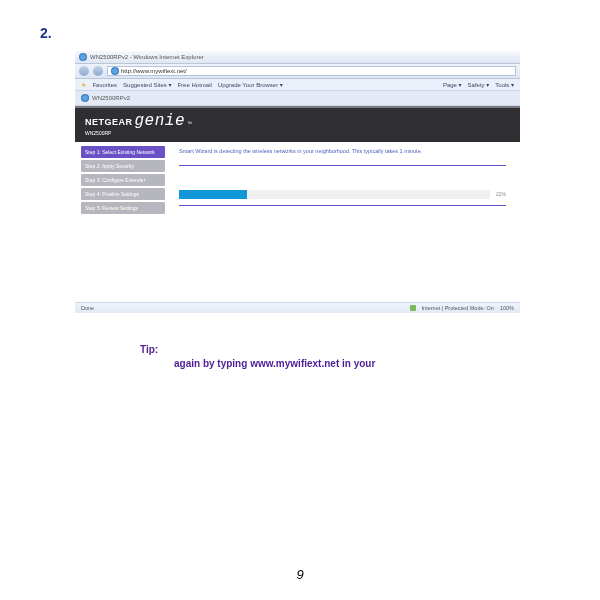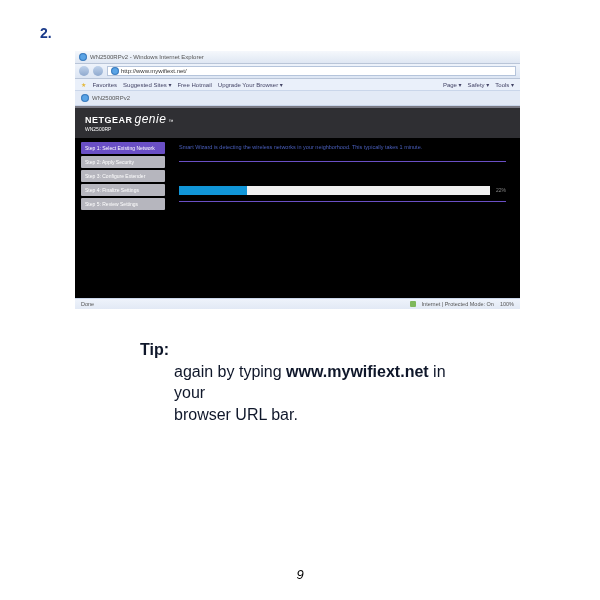--- a/index.html
+++ b/index.html
@@ -66,31 +66,31 @@
     padding: 3px 6px;
     background:#e3eaf6;
     border-bottom:1px solid #cad6ea;
     display:flex; align-items:center; gap:3px;
   }
   .content-area {
     background:#d7d7d7;
     padding: 0;
   }
   .page {
-    background:#000000;
+    background:#ffffff;
     margin:0;
   }
   .brand-bar {
     background:#2f2f33;
     color:#fff;
     padding:4px 10px 6px 10px;
     border-top:2px solid #7a7a84;
   }
   .brand-main { font-size:9px; letter-spacing:0.5px; display:flex; align-items:baseline; gap:2px;}
-  .brand-genie { font-style:italic; font-weight:normal; font-size:12px; }
+  .brand-genie { font-style:italic; font-weight:normal; font-size:16px;font-family:Liberation Mono, monospace; }
   .brand-sub { font-size:5px; }
   .wizard-row { display:flex; min-height:160px; }
   .wizard-nav { width:84px; padding:4px 0 0 6px; }
   .wiz-step {
     font-size:5px;
     color:#fff;
     padding:3px 4px;
     margin-bottom:2px;
     border-radius:1px;
   }
@@ -109,26 +109,26 @@
     background:linear-gradient(#eef3fb,#e2e9f5);
     font-size:5.5px; color:#555;
     border-top:1px solid #cad6ea;
   }
   .statusbar-right { display:flex; align-items:center; gap:6px; }
   .shield { width:6px; height:6px; background:#7fb85b; border-radius:1px; display:inline-block;}
 
   .tip-block {
     margin: 30px 0 0 140px;
     width: 340px;
-    color: #0f172a;
-    font-size: 16px;
+    color: #4c1d95;
+    font-size: 10px;
     line-height: 1.35;
   }
   .tip-label { font-weight: bold; }
-  .tip-body { display:block; margin-left: 34px; }
+  .tip-body { display:block; margin-left: 34px; font-weight: bold; }
   .tip-first { display:flex; }
   .page-num {
     position:absolute;
     bottom:18px;
     left:0; right:0;
     text-align:center;
     font-style:italic;
     font-size:13px;
   }
 </style>
@@ -222,16 +222,15 @@
 </div>
 
 <div class="tip-block">
   <div class="tip-first">
     <span class="tip-label">Tip:</span>
     <span style="width:6px;"></span>
   </div>
   <span class="tip-body">
     <span>again by typing </span><b>www.mywifiext.net</b><span> in your</span>
   </span>
-  <span class="tip-body">browser URL bar.</span>
 </div>
 
 <div class="page-num">9</div>
 
 </body></html>

